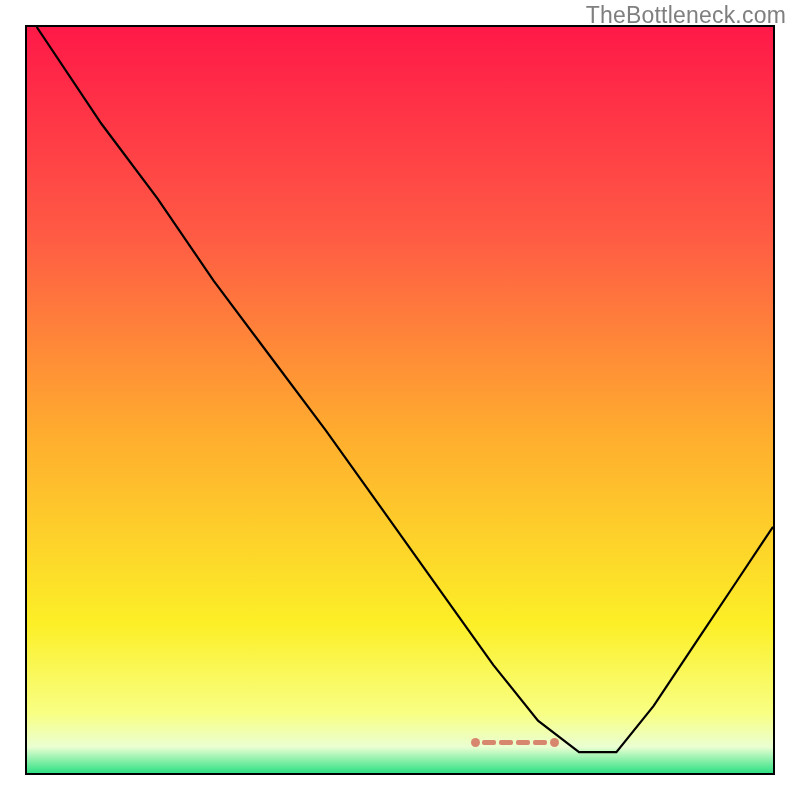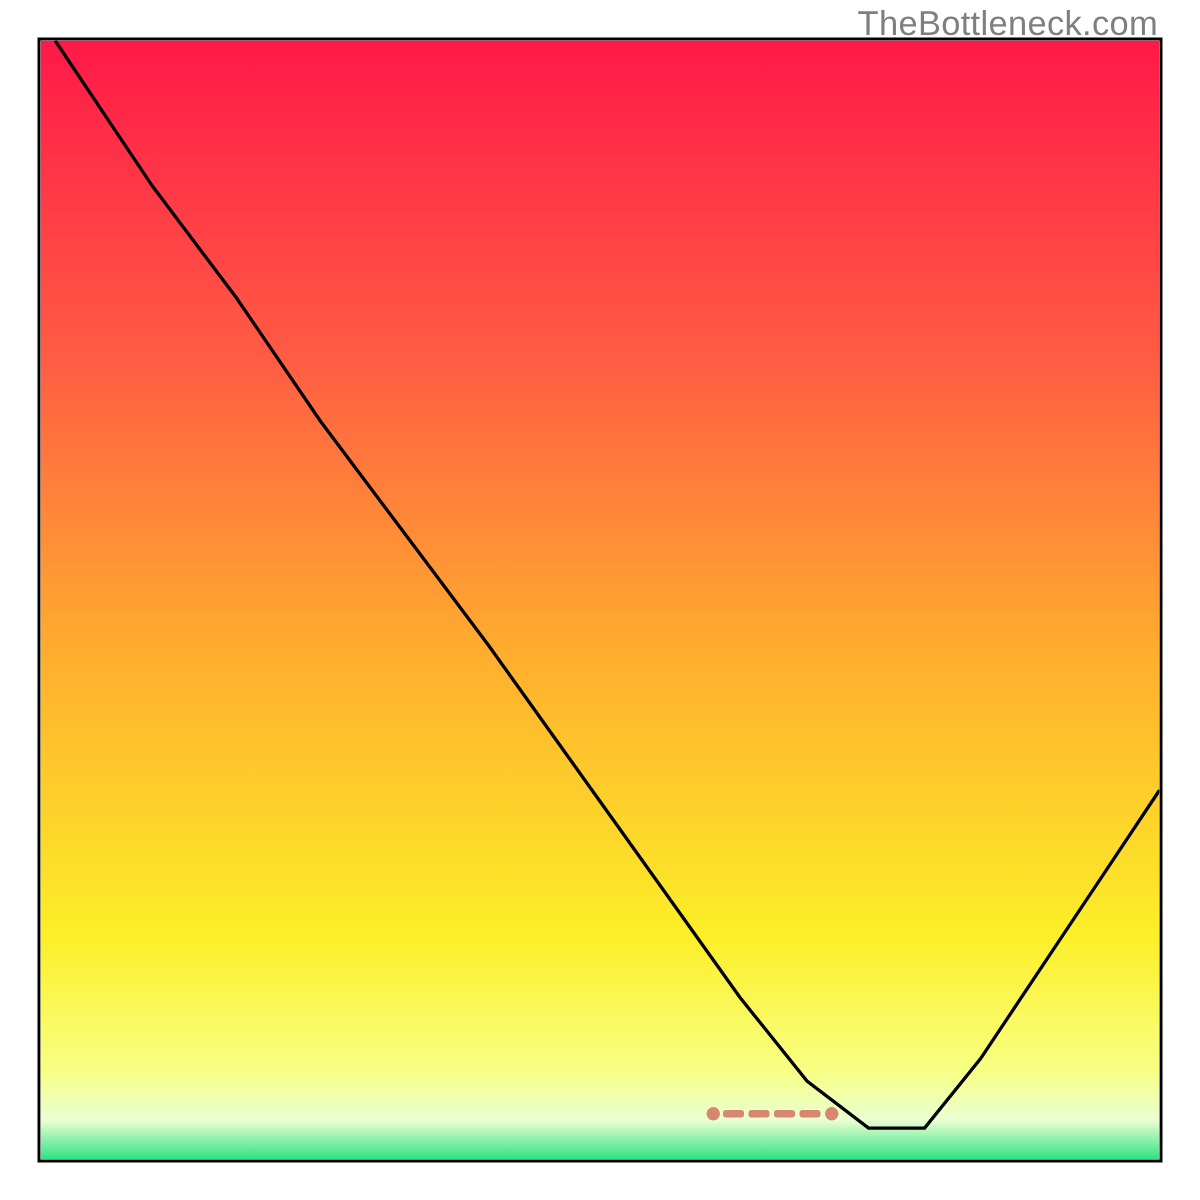--- a/index.html
+++ b/index.html
@@ -1,17 +1,17 @@
 <!DOCTYPE html>
 <html><head>
 <meta charset="utf-8">
 <style>
 html,body{margin:0;padding:0;width:800px;height:800px;background:#fff;overflow:hidden;font-family:Arial,Helvetica,sans-serif}
 .wrap{position:relative;width:800px;height:800px}
-.attribution{position:absolute;top:2px;right:28px;color:#7f7f7f;font-size:23px;font-weight:400;letter-spacing:.2px}
+.attribution{position:absolute;top:2px;right:14px;color:#7f7f7f;font-size:23px;font-weight:400;letter-spacing:.2px}
 .plot{position:absolute;left:25px;top:25px;width:750px;height:750px;border:2.5px solid #000;box-sizing:border-box}
 svg.bg{position:absolute;inset:0;width:100%;height:100%}
 svg.curve{position:absolute;inset:0;width:100%;height:100%;pointer-events:none}
 .marker-row{position:absolute;left:0;right:0;height:16px;display:flex;align-items:center;pointer-events:none}
 .marker{width:9px;height:9px;border-radius:50%;background:#d8876f;margin-right:2px;flex:0 0 auto}
 .dash{width:14px;height:5px;background:#d8876f;border-radius:2px;margin-right:3px;flex:0 0 auto}
 </style>
 </head>
 <body>
 <div class="wrap">

